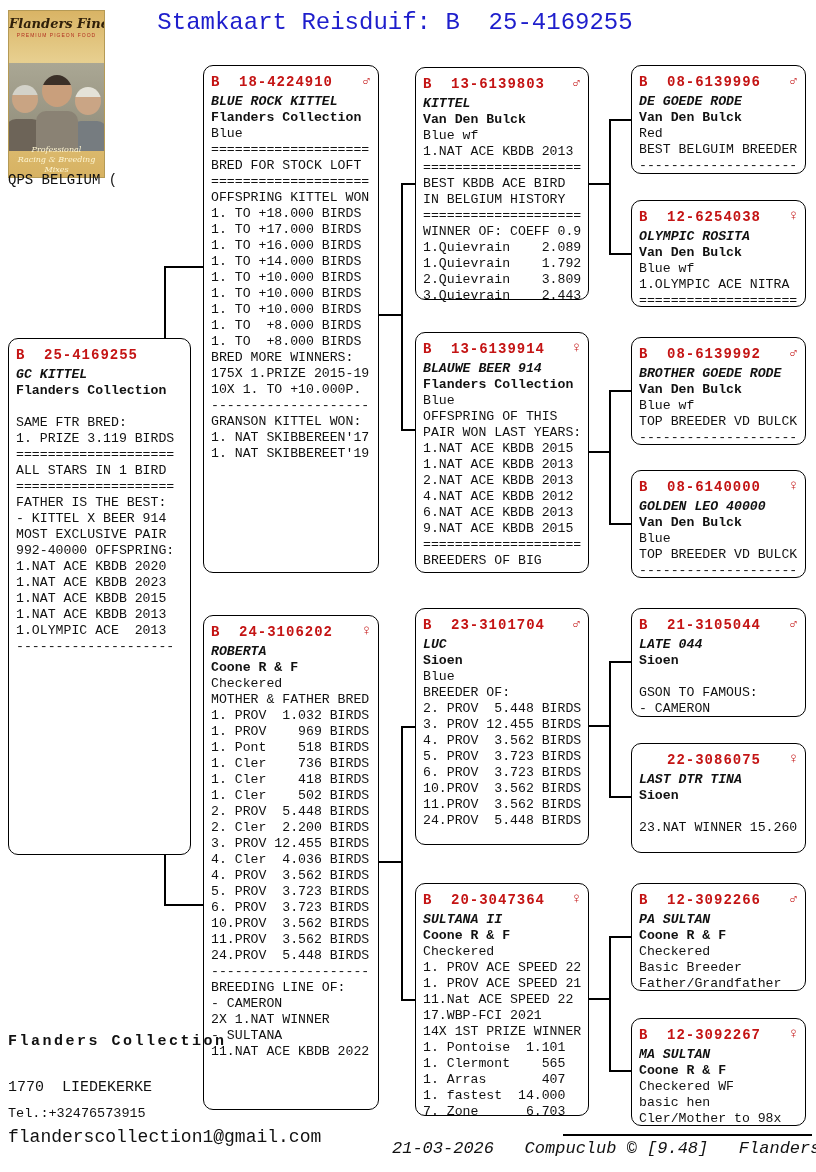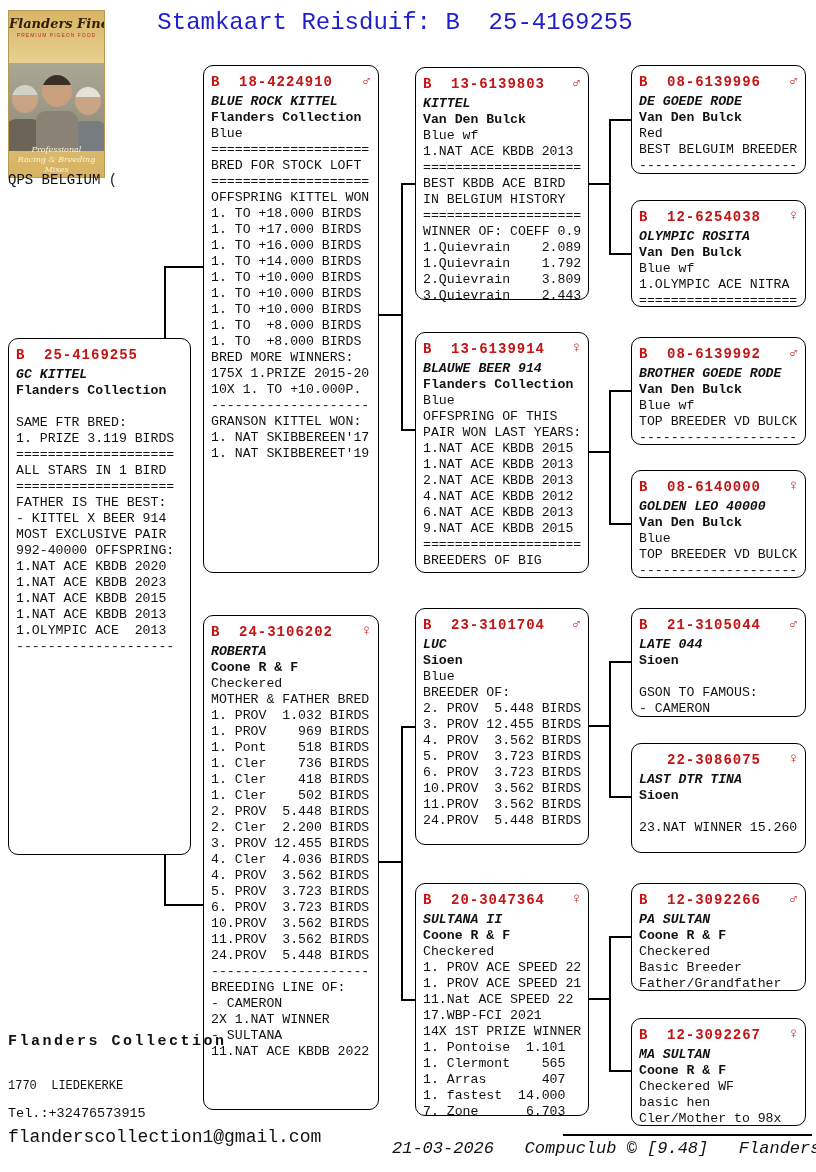--- a/index.html
+++ b/index.html
@@ -43,21 +43,21 @@
         font-weight:bold;font-size:14px;color:var(--red);white-space:pre;}
   .ring-prefix{width:28px;}
   .ring-num{flex:1;letter-spacing:1px;}
   .sex{font-size:15px;line-height:15px;font-weight:bold;}
   .pline{font-size:13.2px;line-height:16px;white-space:pre;}
   .pline.pname{font-weight:bold;font-style:italic;}
   .pline.powner{font-weight:bold;}
   
   .foot-name{position:absolute;left:8px;top:1033px;font-size:15px;font-weight:bold;
         letter-spacing:2.5px;white-space:pre;}
-  .foot-city{position:absolute;left:8px;top:1079px;font-size:12px;white-space:pre;}
+  .foot-city{position:absolute;left:8px;top:1079px;font-size:15px;white-space:pre;}
   .foot-tel{position:absolute;left:8px;top:1106px;font-size:13.5px;white-space:pre;}
   .foot-email{position:absolute;left:8px;top:1127px;font-size:18px;white-space:pre;}
   .footer-right{position:absolute;right:4px;top:1139px;width:420px;text-align:right;
         font-size:17px;font-style:italic;white-space:pre;}
 </style>
 </head>
 <body>
 
 <div class="page" style="--red: #C41414; --blue: #1E1ECC;">
 
@@ -146,21 +146,21 @@
         <div class="pline">1. TO +18.000 BIRDS</div>
         <div class="pline">1. TO +17.000 BIRDS</div>
         <div class="pline">1. TO +16.000 BIRDS</div>
         <div class="pline">1. TO +14.000 BIRDS</div>
         <div class="pline">1. TO +10.000 BIRDS</div>
         <div class="pline">1. TO +10.000 BIRDS</div>
         <div class="pline">1. TO +10.000 BIRDS</div>
         <div class="pline">1. TO  +8.000 BIRDS</div>
         <div class="pline">1. TO  +8.000 BIRDS</div>
         <div class="pline">BRED MORE WINNERS:</div>
-        <div class="pline">175X 1.PRIZE 2015-20</div>
+        <div class="pline">175X 1.PRIZE 2015-19</div>
         <div class="pline">10X 1. TO +10.000P.</div>
         <div class="pline">--------------------</div>
         <div class="pline">GRANSON KITTEL WON:</div>
         <div class="pline">1. NAT SKIBBEREEN'17</div>
         <div class="pline">1. NAT SKIBBEREET'19</div>
       </div>
       <div class="pbox" style="left: 203px; top: 615px; width: 176px; height: 495px;">
         <div class="ringrow"><span class="ring-prefix">B</span><span class="ring-num">24-3106202</span><span class="sex">♀</span></div>
         <div class="pline pname">ROBERTA</div>
         <div class="pline powner">Coone R &amp; F</div>

